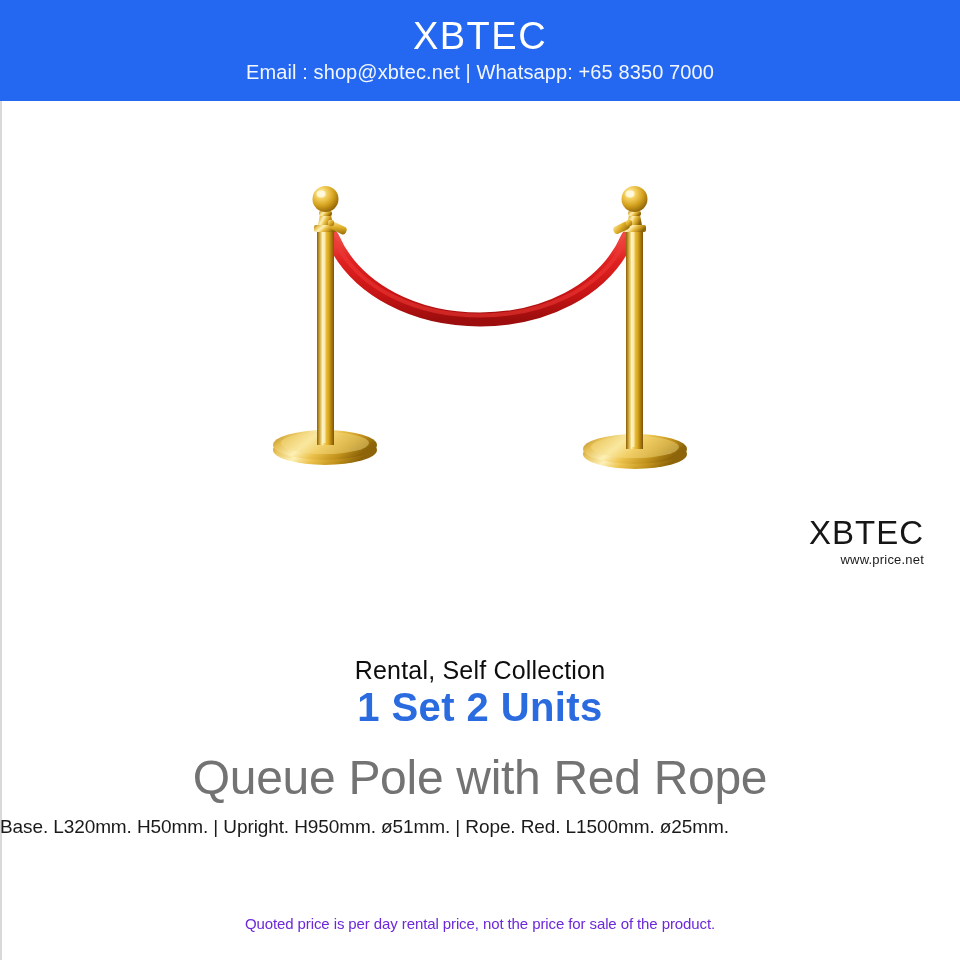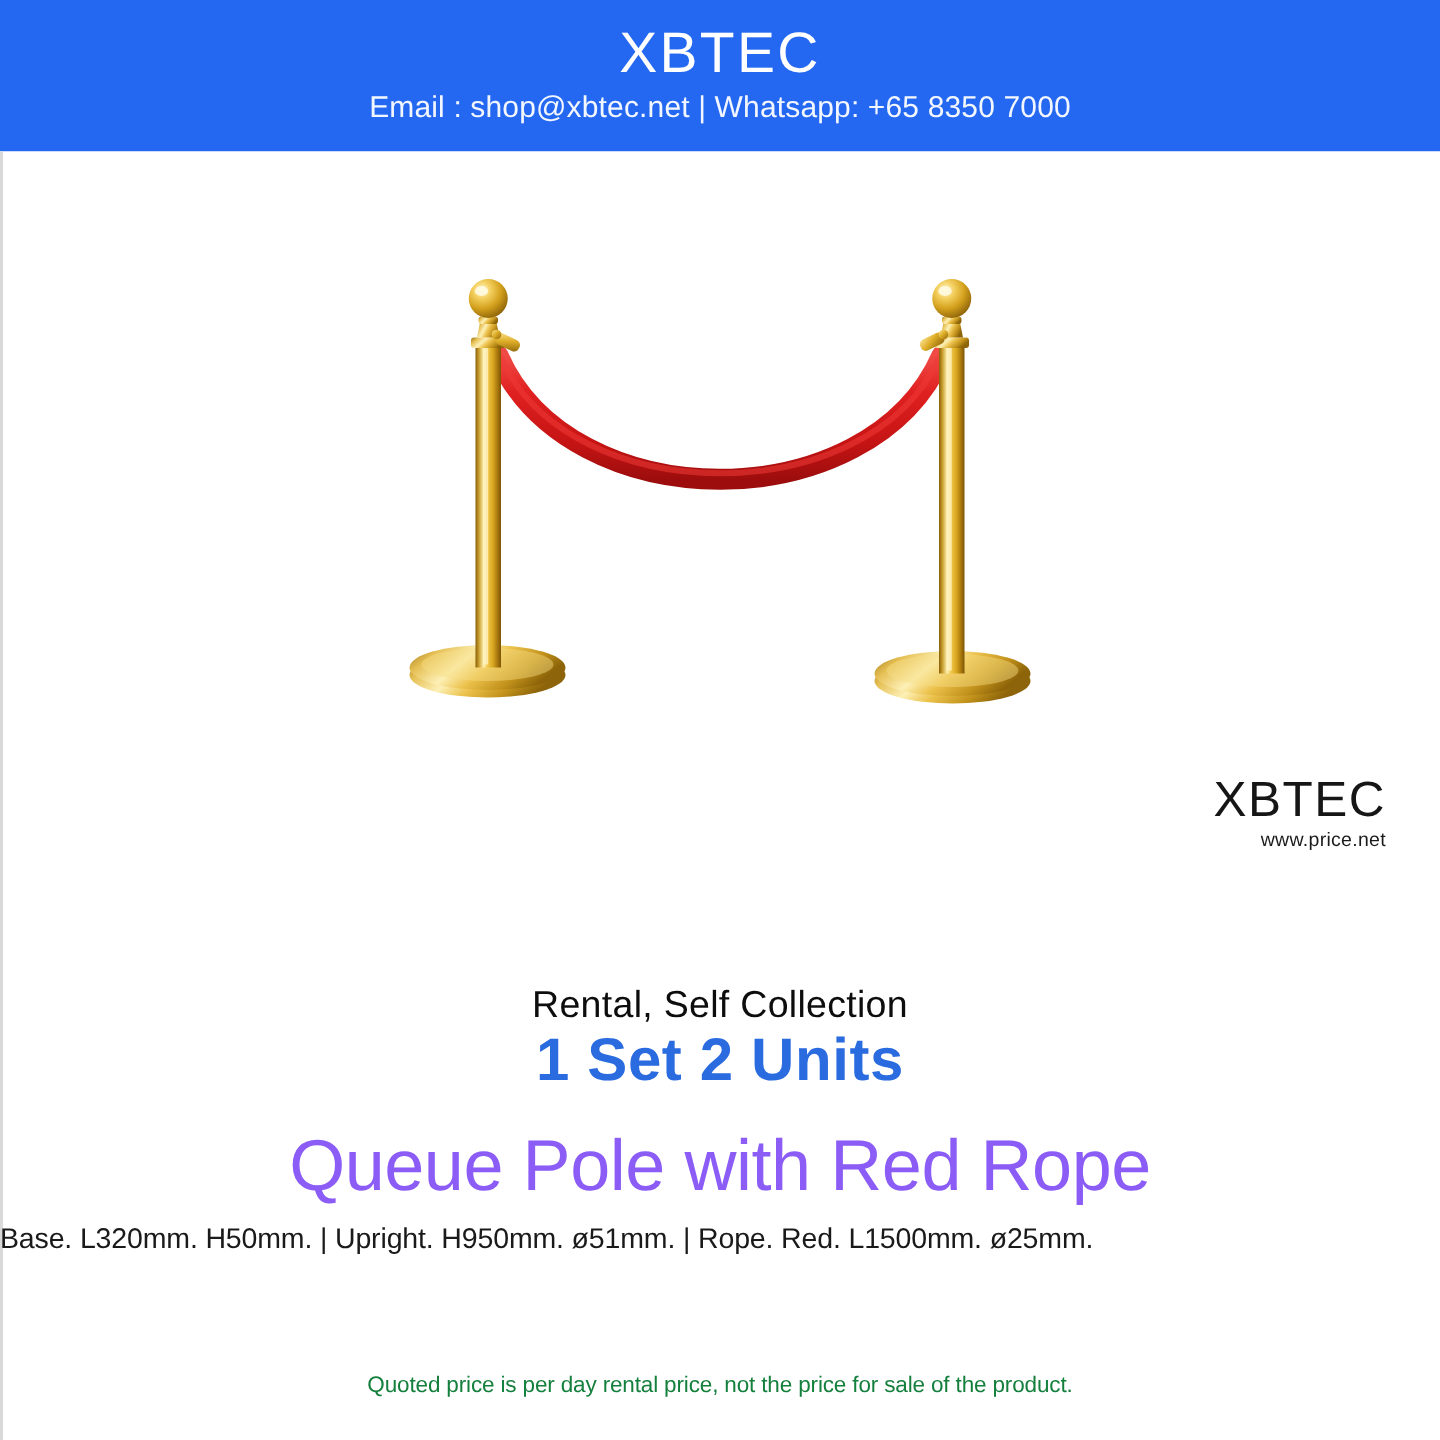--- a/index.html
+++ b/index.html
@@ -127,21 +127,21 @@
     font-weight: 700;
     letter-spacing: 0.4px;
   }
   .title {
     position: absolute;
     left: 0;
     top: 750px;
     width: 960px;
     text-align: center;
     font-size: 48px;
-    color: #8b5cf6;
+    color: #737373;
     font-weight: 400;
     letter-spacing: -0.3px;
   }
   .specs {
     position: absolute;
     left: 0;
     top: 816px;
     width: 960px;
     text-align: left;
     font-size: 19px;
@@ -149,21 +149,21 @@
     font-weight: 400;
     letter-spacing: -0.1px;
   }
   .disclaimer {
     position: absolute;
     left: 0;
     top: 915px;
     width: 960px;
     text-align: center;
     font-size: 15px;
-    color: #15803d;
+    color: #6d28d9;
     font-weight: 400;
     letter-spacing: -0.1px;
   }
 </style>
 </head>
 <body>
 
 <div class="page">
 
   <div class="header">

